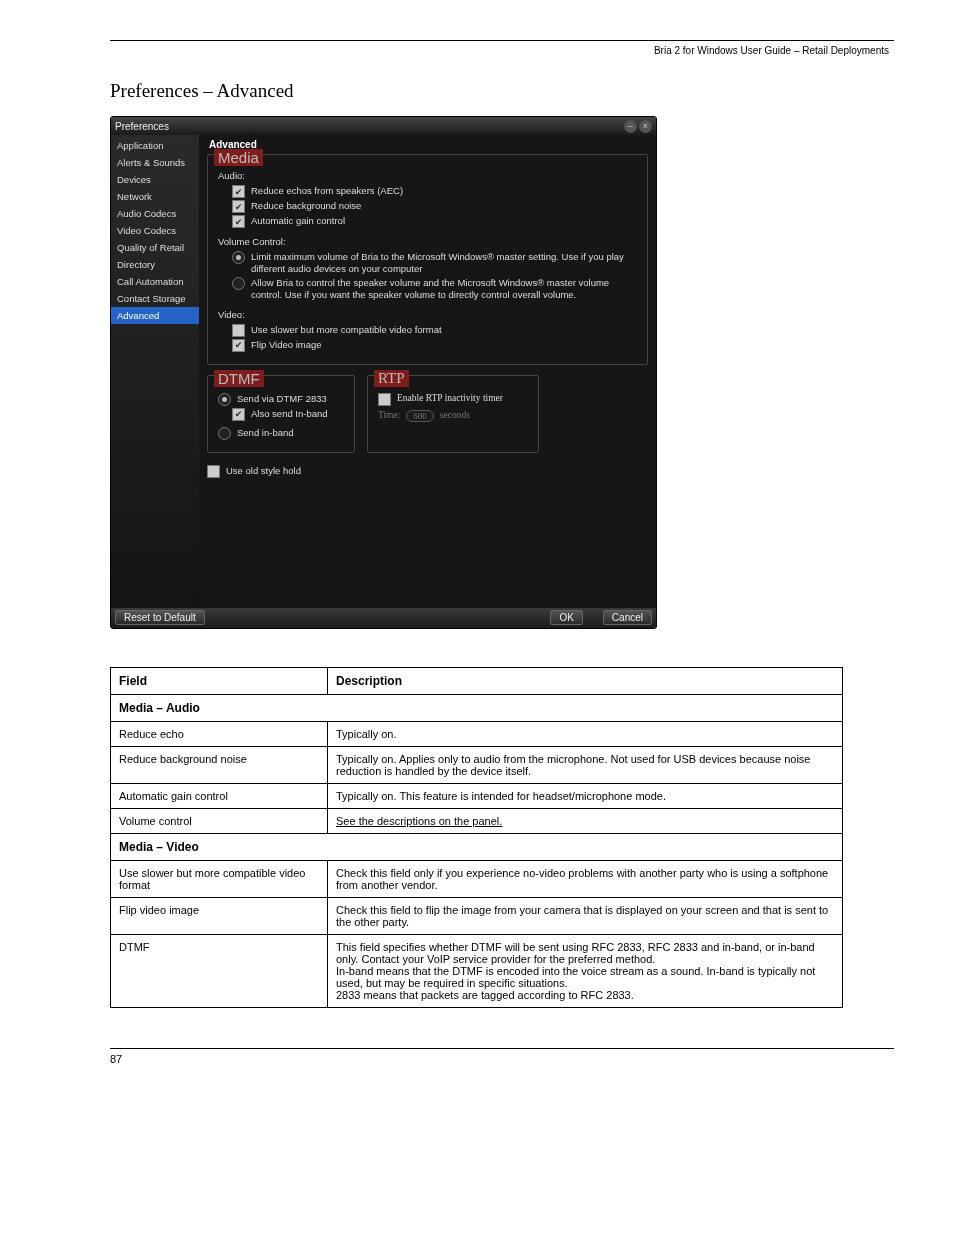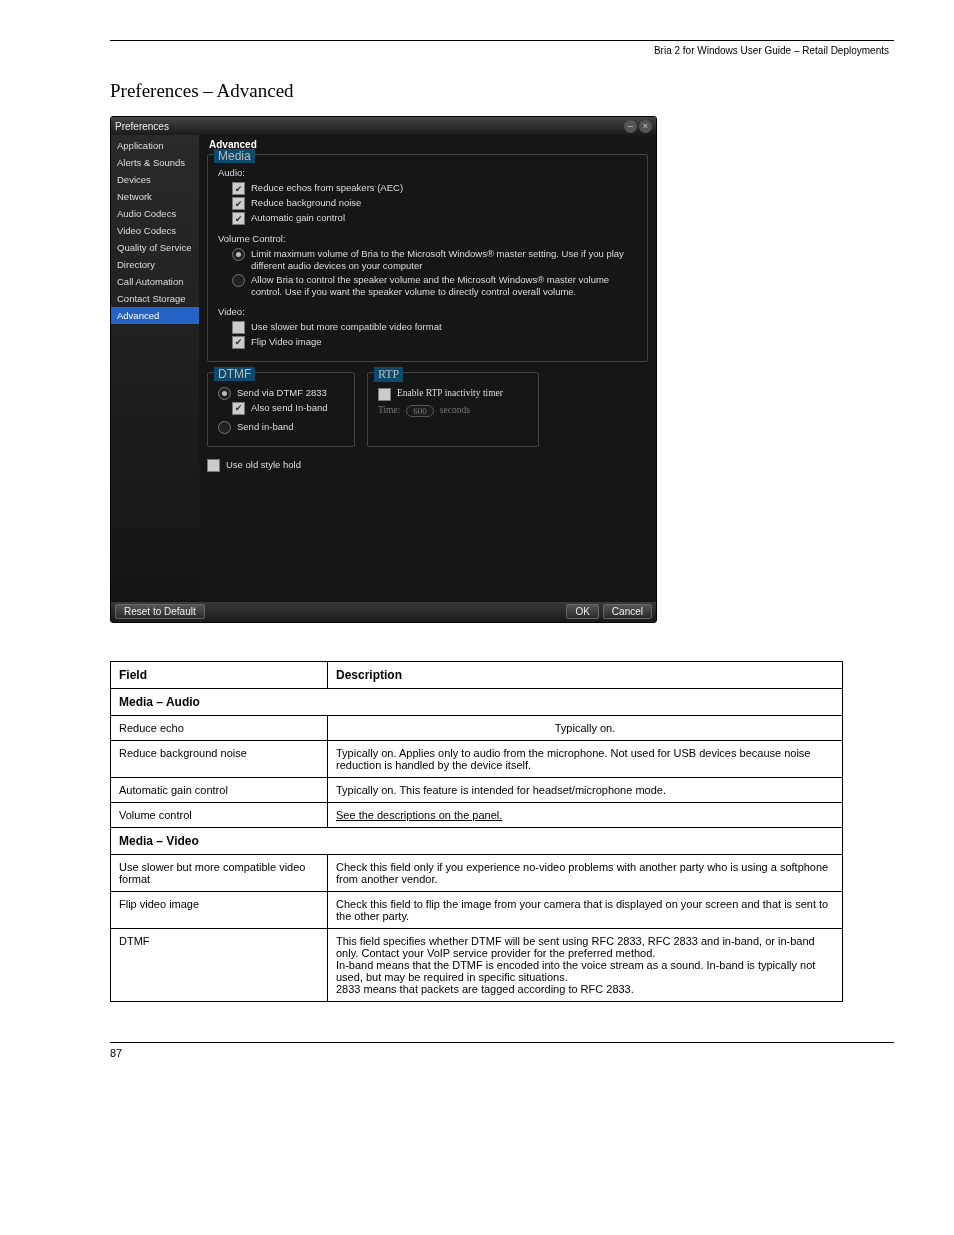--- a/index.html
+++ b/index.html
@@ -12,36 +12,36 @@
   .titlebar{height:18px;background:linear-gradient(#444,#1a1a1a);display:flex;align-items:center;justify-content:space-between;padding:0 4px;color:#eee;font-size:10px;}
   .win-buttons{display:flex;gap:2px;}
   .win-btn{width:13px;height:13px;background:#555;border-radius:7px;display:flex;align-items:center;justify-content:center;font-size:9px;color:#ccc;}
   .body{display:flex;}
   .sidebar{width:88px;background:linear-gradient(#2a2a2a,#141414);padding:2px 0;}
   .side-item{padding:3px 6px;color:#ddd;font-size:9.5px;cursor:default;}
   .side-item.selected{background:#2563c7;color:#fff;}
   .content{flex:1;background:#161616;padding:4px 8px 8px 8px;position:relative;}
   .content-title{font-weight:bold;font-size:10px;margin:0 0 4px 2px;color:#fff;}
   .fieldset{border:1px solid #444;border-radius:2px;padding:8px 10px 10px 10px;margin-bottom:10px;position:relative;}
-  .legend{position:relative;top:-14px;left:-4px;background:#0c4a6e;padding:0 4px;color:#bbb;font-size:12px;display:inline-block;}
+  .legend{position:relative;top:-14px;left:-4px;background:#7f1d1d;padding:0 4px;color:#bbb;font-size:15px;display:inline-block;}
   .subh{color:#ddd;margin:0 0 4px 0;font-size:9.5px;}
   .row{display:flex;align-items:flex-start;gap:6px;margin:2px 0;padding-left:14px;}
   .cb{width:11px;height:11px;border:1px solid #777;background:#ccc;display:inline-flex;align-items:center;justify-content:center;font-size:9px;color:#333;flex:0 0 11px;}
   .cb.checked::after{content:"✔";}
   .radio{width:11px;height:11px;border:1px solid #777;border-radius:50%;display:inline-flex;align-items:center;justify-content:center;flex:0 0 11px;background:#222;}
   .radio.sel::after{content:"";width:5px;height:5px;background:#bbb;border-radius:50%;}
   .opt-text{color:#ddd;font-size:9.5px;line-height:1.25;}
   .two-col{display:flex;gap:12px;}
   .two-col .fieldset{flex:0 0 auto;}
   .fs-dtmf{width:126px;}
   .fs-rtp{width:150px;font-family:Liberation Serif, serif;}
   .rtp-input{display:inline-block;border:1px solid #555;border-radius:9px;padding:0 6px;color:#777;font-size:9px;background:#1b1b1b;}
   .bottombar{height:20px;background:linear-gradient(#3a3a3a,#1a1a1a);display:flex;align-items:center;justify-content:space-between;padding:0 4px;}
   .btn{background:linear-gradient(#555,#2a2a2a);border:1px solid #666;color:#eee;font-size:10px;padding:1px 8px;border-radius:2px;}
-  .btn-group{display:flex;gap:4px;}
+  .btn-group{display:flex;gap:20px;}
   
   .desc-table{width:733px;margin:38px 0 0 110px;border-collapse:collapse;font-family:Arial,Helvetica,sans-serif;}
   .desc-table th,.desc-table td{border:1px solid #000;padding:6px 8px;vertical-align:top;text-align:left;font-size:11px;}
   .desc-table th{font-weight:bold;font-size:12px;}
   .sect-row td{font-weight:bold;font-size:12px;}
   .footer-line{border-top:1px solid #000;margin:40px 60px 0 110px;}
   .footer-num{font-size:11px;margin:4px 0 0 110px;}
 </style>
 </head>
 <body>
@@ -61,21 +61,21 @@
       </div>
     </div>
     <div class="body">
       <div class="sidebar" id="sidebar">
           <div class="side-item">Application</div>
           <div class="side-item">Alerts &amp; Sounds</div>
           <div class="side-item">Devices</div>
           <div class="side-item">Network</div>
           <div class="side-item">Audio Codecs</div>
           <div class="side-item">Video Codecs</div>
-          <div class="side-item">Quality of Service</div>
+          <div class="side-item">Quality of Retail</div>
           <div class="side-item">Directory</div>
           <div class="side-item">Call Automation</div>
           <div class="side-item">Contact Storage</div>
           <div class="side-item selected">Advanced</div>
         </div>
       <div class="content">
         <div class="content-title">Advanced</div>
 
         <div class="fieldset">
           <span class="legend">Media</span>
@@ -177,21 +177,21 @@
         <th style="width:200px">Field</th>
         <th>Description</th>
       </tr>
     </thead>
     <tbody id="desc-body">
         <tr class="sect-row">
           <td colspan="2">Media – Audio</td>
         </tr>
         <tr>
           <td>Reduce echo</td>
-          <td style="white-space: pre-line; text-align: center;">Typically on.</td>
+          <td style="white-space: pre-line;">Typically on.</td>
         </tr>
         <tr>
           <td>Reduce background noise</td>
           <td style="white-space: pre-line;">Typically on. Applies only to audio from the microphone. Not used for USB devices because noise reduction is handled by the device itself.</td>
         </tr>
         <tr>
           <td>Automatic gain control</td>
           <td style="white-space: pre-line;">Typically on. This feature is intended for headset/microphone mode.</td>
         </tr>
         <tr>

